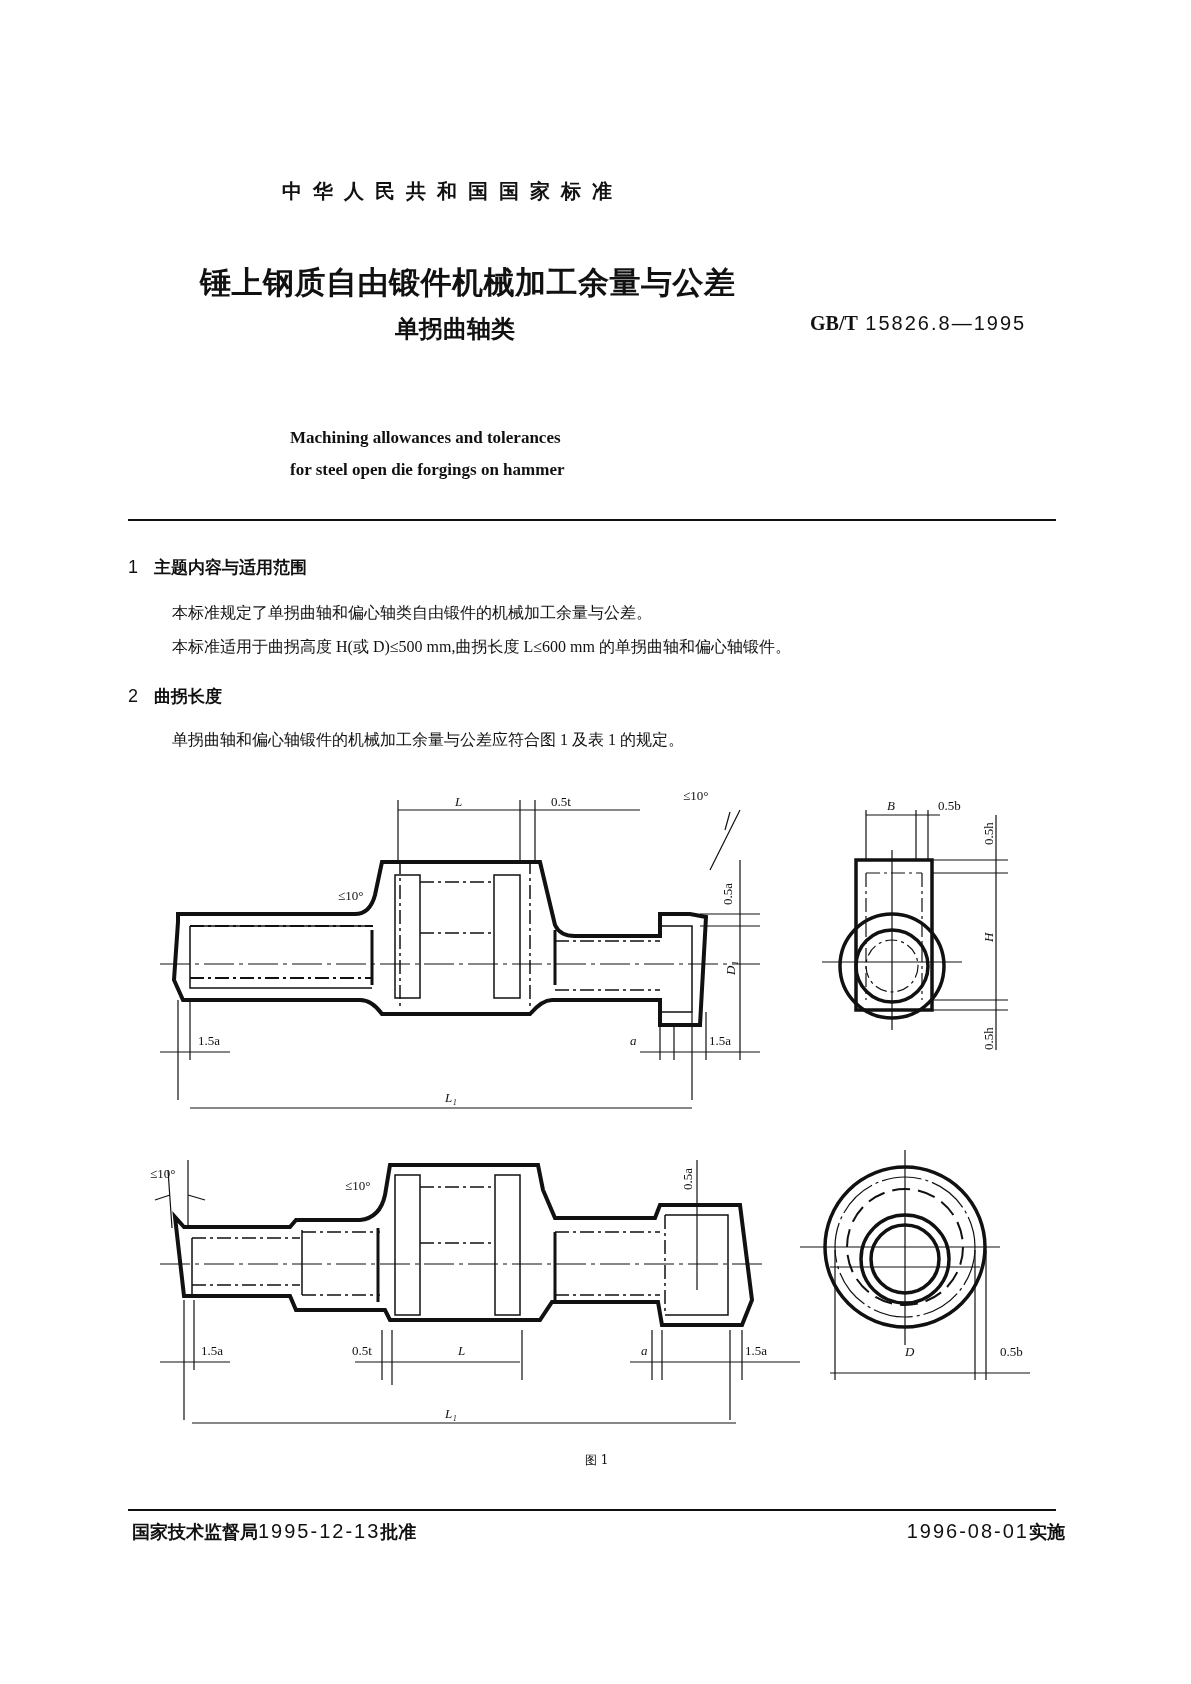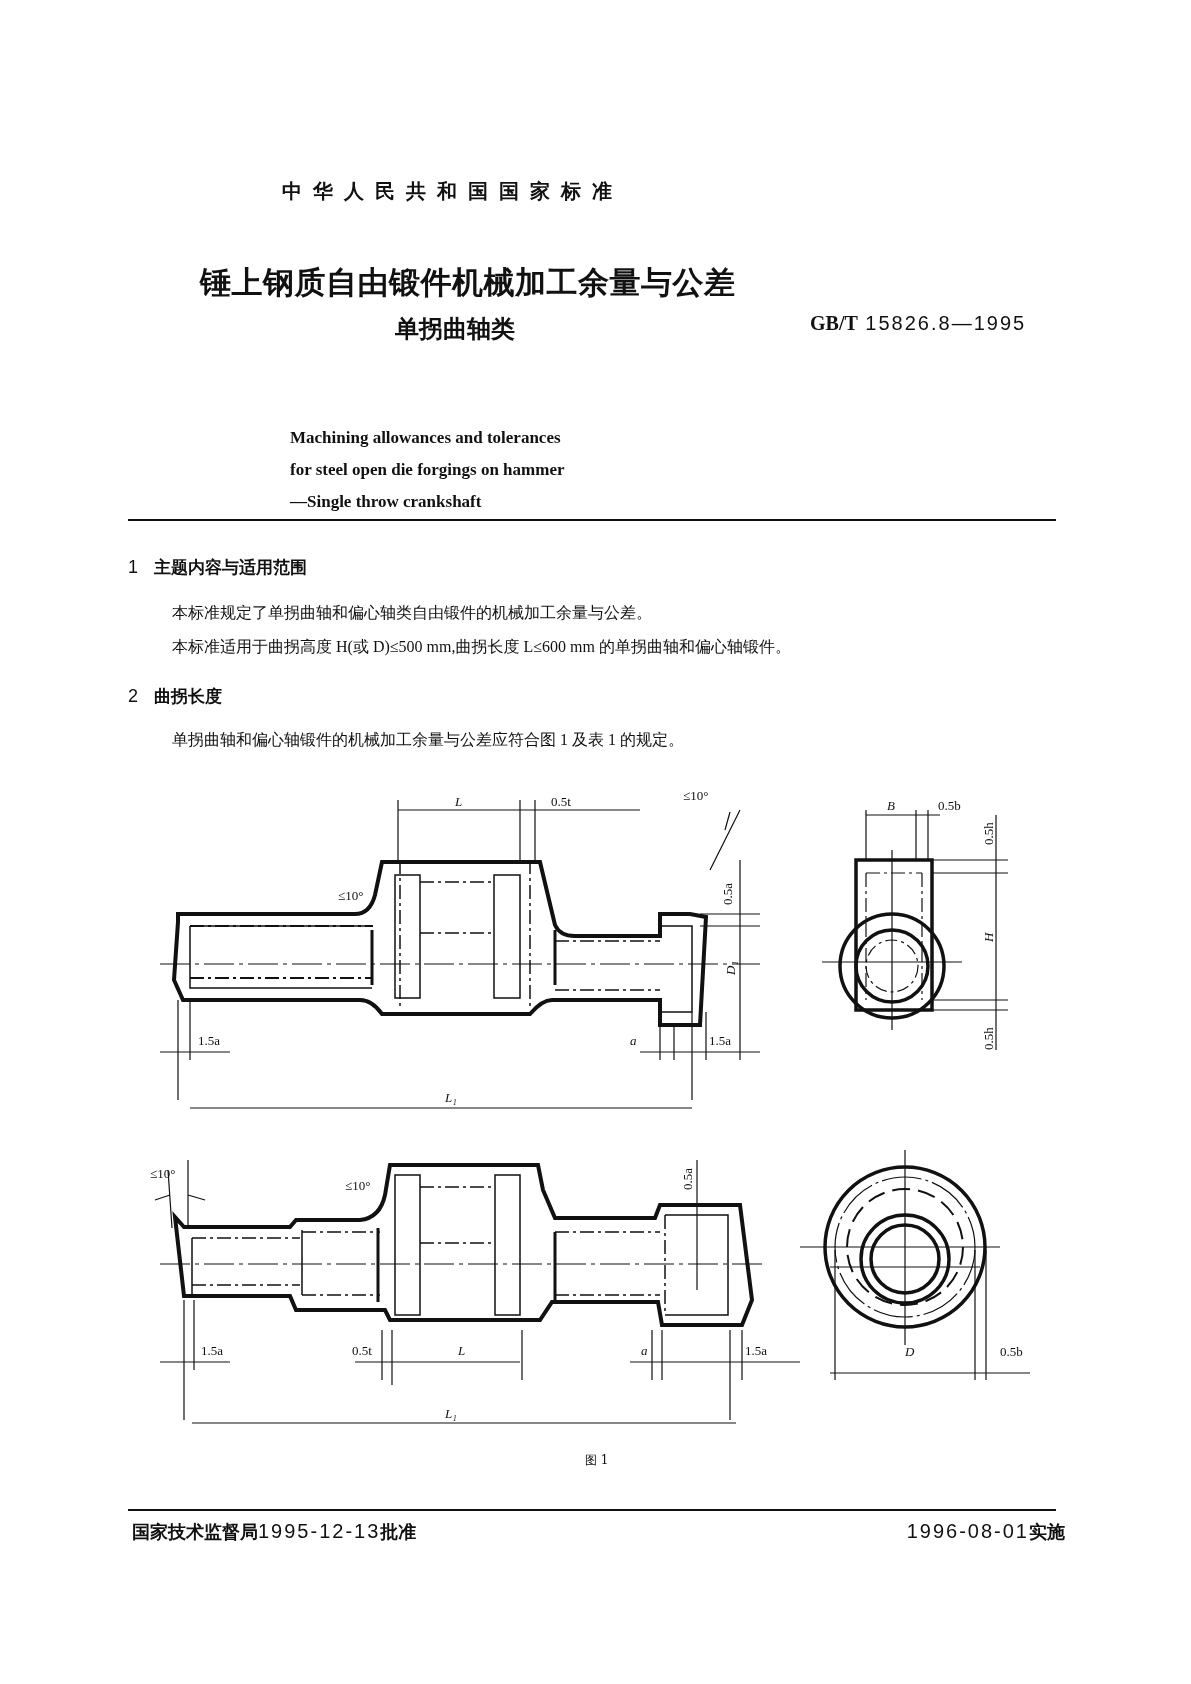--- a/index.html
+++ b/index.html
@@ -28,21 +28,20 @@
 <div class="abs national">中华人民共和国国家标准</div>
 <div class="abs title-zh">锤上钢质自由锻件机械加工余量与公差</div>
 <div class="abs subtitle-zh">单拐曲轴类</div>
 <div class="abs std-no">
   <b>GB/T</b>
   <span>15826.8—1995</span>
 </div>
 <div class="abs title-en">
   <div>Machining allowances and tolerances</div>
   <div>for steel open die forgings on hammer</div>
-  <div>—Single throw crankshaft</div>
 </div>
 
 <div class="abs rule" style="left:128px; top:519px; width:928px;"></div>
 
 <div class="abs sec-title" style="left:128px; top:556px;">
   <span class="sec-num">1</span><span>主题内容与适用范围</span>
 </div>
 <div class="abs para" style="left:172px; top:603px;">本标准规定了单拐曲轴和偏心轴类自由锻件的机械加工余量与公差。</div>
 <div class="abs para" style="left:172px; top:637px;">本标准适用于曲拐高度 H(或 D)≤500 mm,曲拐长度 L≤600 mm 的单拐曲轴和偏心轴锻件。</div>
 

